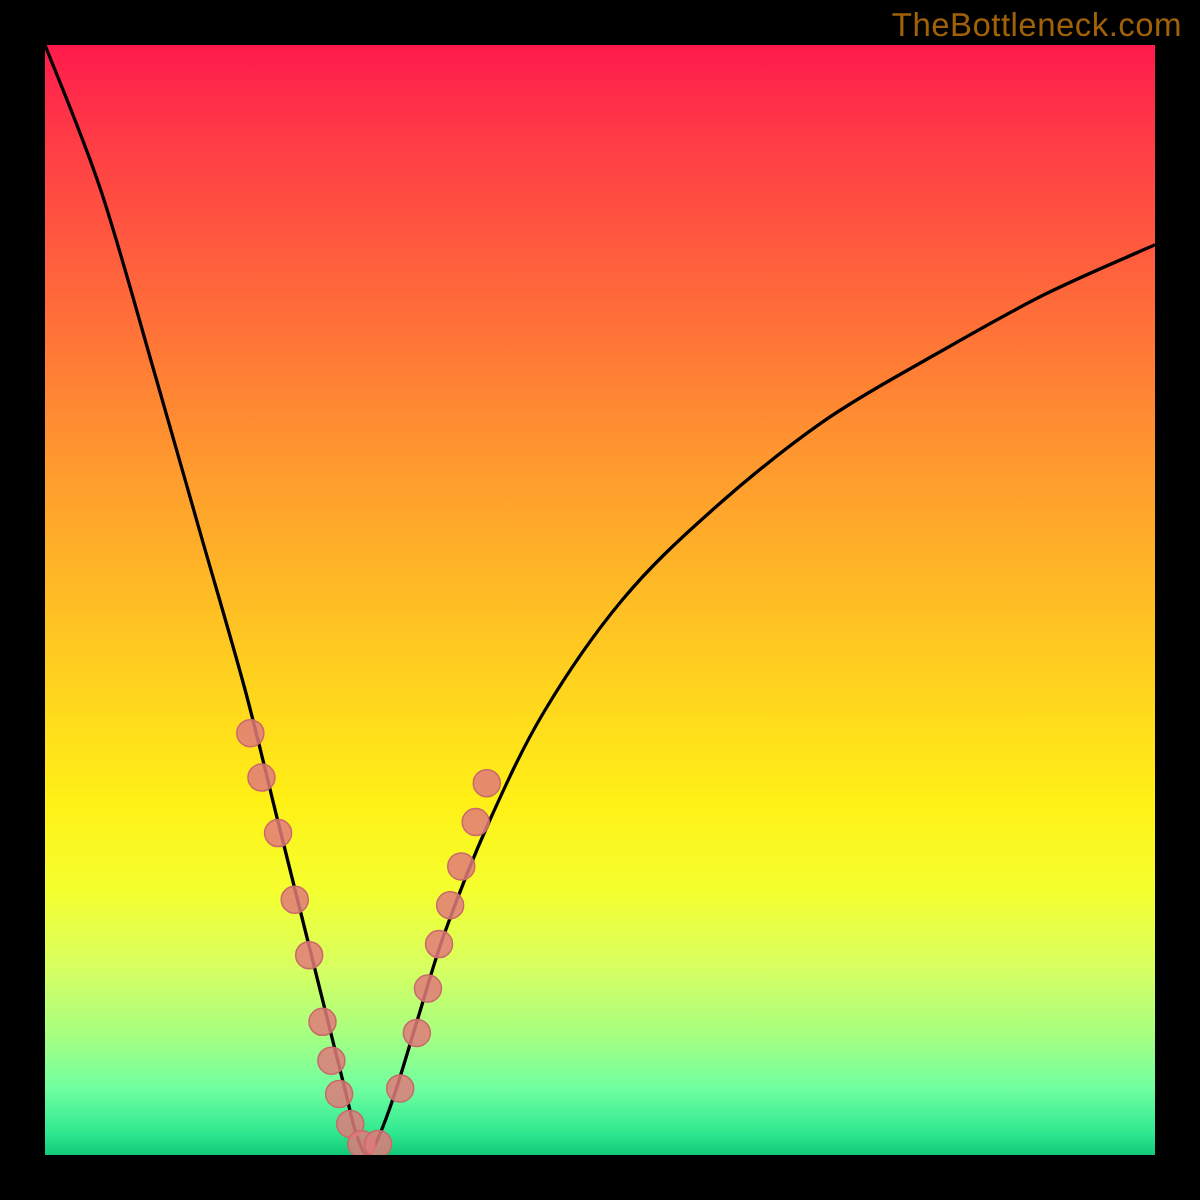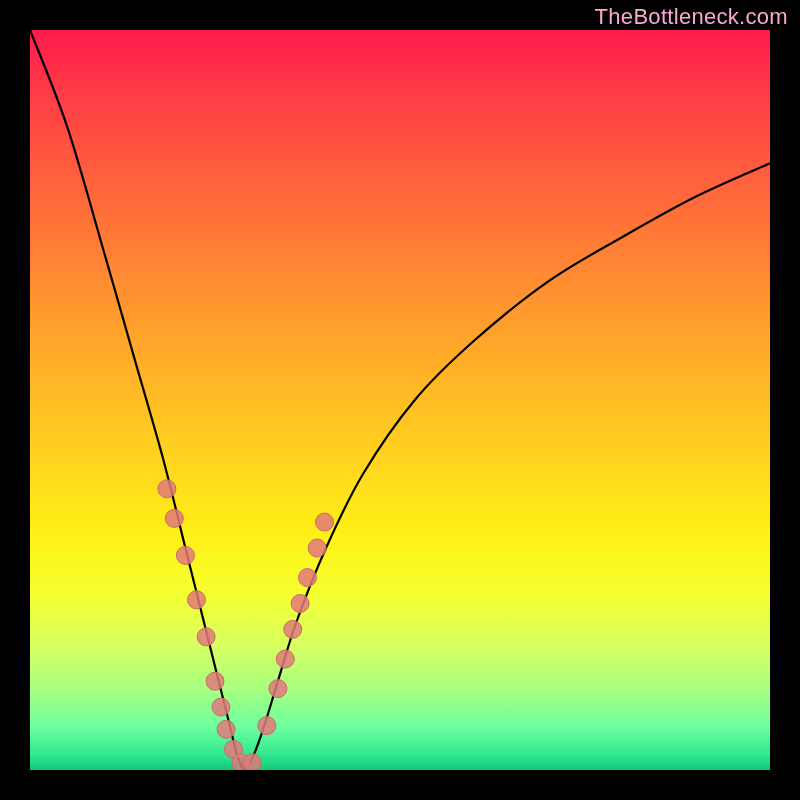--- a/index.html
+++ b/index.html
@@ -39,21 +39,21 @@
       #a8ff80 89%,
       #70ffa0 94%,
       #30e890 98%,
       #10c878 100%
     );
   }
   .watermark {
     position: absolute;
     top: 4px;
     right: 12px;
-    color: #f9a8d4;
+    color: #a16207;
     font-size: 22px;
     font-weight: 400;
     letter-spacing: 0.3px;
     user-select: none;
   }
   svg.curve {
     position: absolute;
     left: 0; top: 0;
     width: 740px;
     height: 740px;

